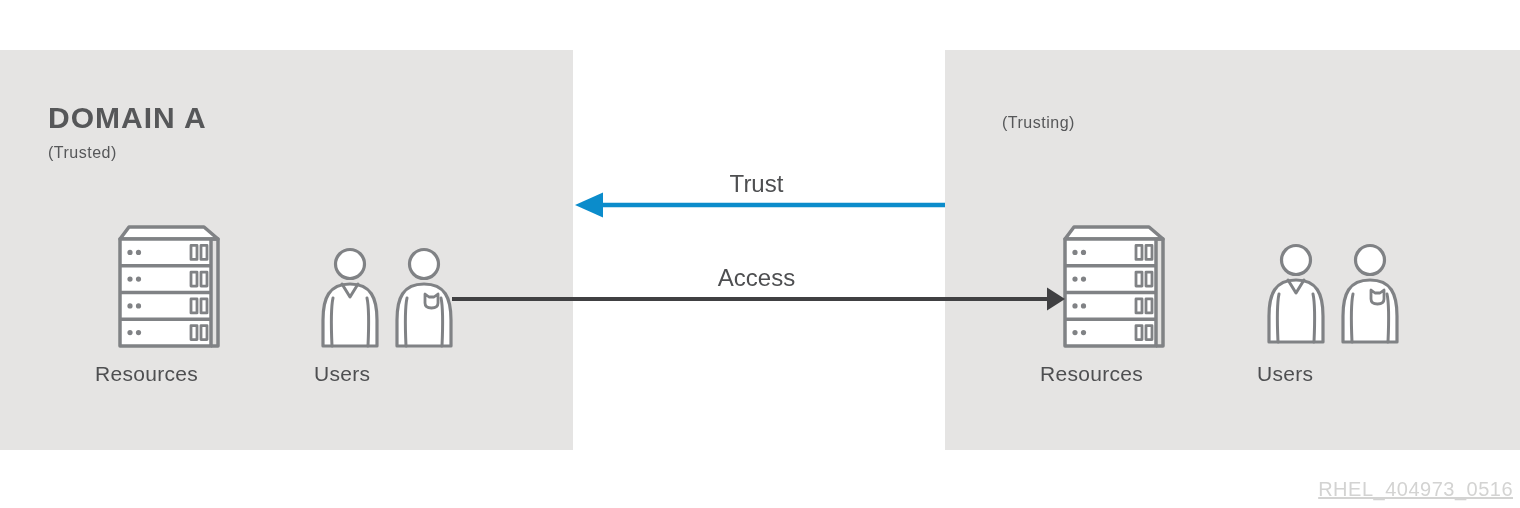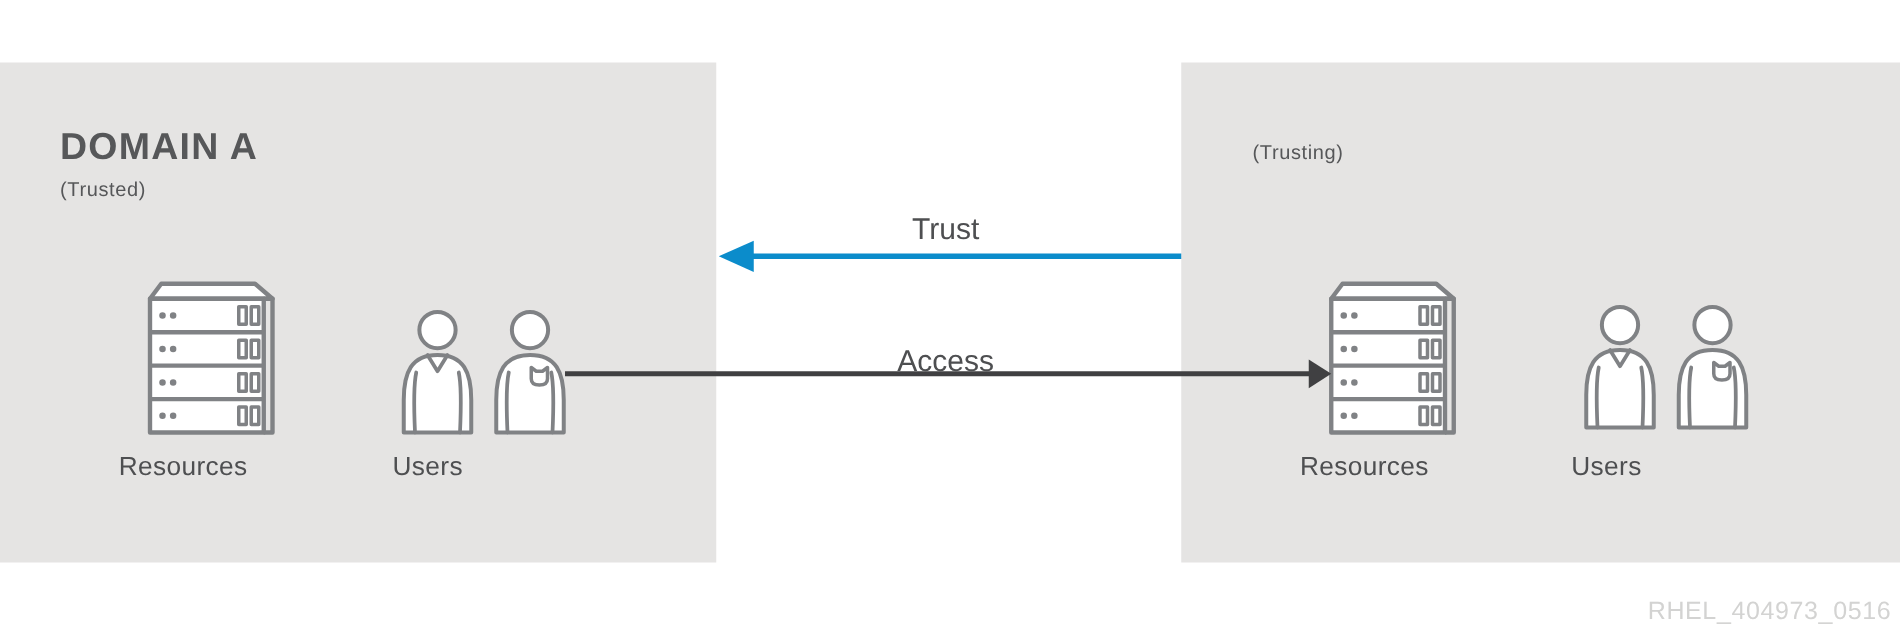--- a/index.html
+++ b/index.html
@@ -26,31 +26,31 @@
   }
   #res-a-label{left:95px;}
   #users-a-label{left:314px;}
   #res-b-label{left:1040px;}
   #users-b-label{left:1257px;}
   .arrow-label{
     position:absolute;left:570px;width:373px;text-align:center;
     font-size:24px;color:var(--label_text);line-height:20px;
   }
   #trust-label{top:174px;}
-  #access-label{top:280px;}
+  #access-label{top:268px;}
   svg.arrow{position:absolute;overflow:visible;}
   #trust-arrow{left:573px;top:190px;width:374px;height:30px;}
   #access-arrow{left:452px;top:286px;width:614px;height:26px;}
   .trust-line{stroke:var(--accent_blue);stroke-width:4.5;}
   .trust-head{fill:var(--accent_blue);}
   .access-line{stroke:var(--arrow_dark);stroke-width:4;}
   .access-head{fill:var(--arrow_dark);}
   #watermark{
     position:absolute;right:7px;top:478px;
-    font-size:20px;letter-spacing:0.5px;color:var(--watermark);
+    font-size:20px;letter-spacing:0.5px;color:var(--watermark);text-decoration:underline;
   }
   .ico{stroke:var(--icon_stroke);}
 </style>
 </head>
 <body>
 
 <div class="stage">
 
   <svg width="0" height="0" style="position:absolute" aria-hidden="true">
     <defs>

